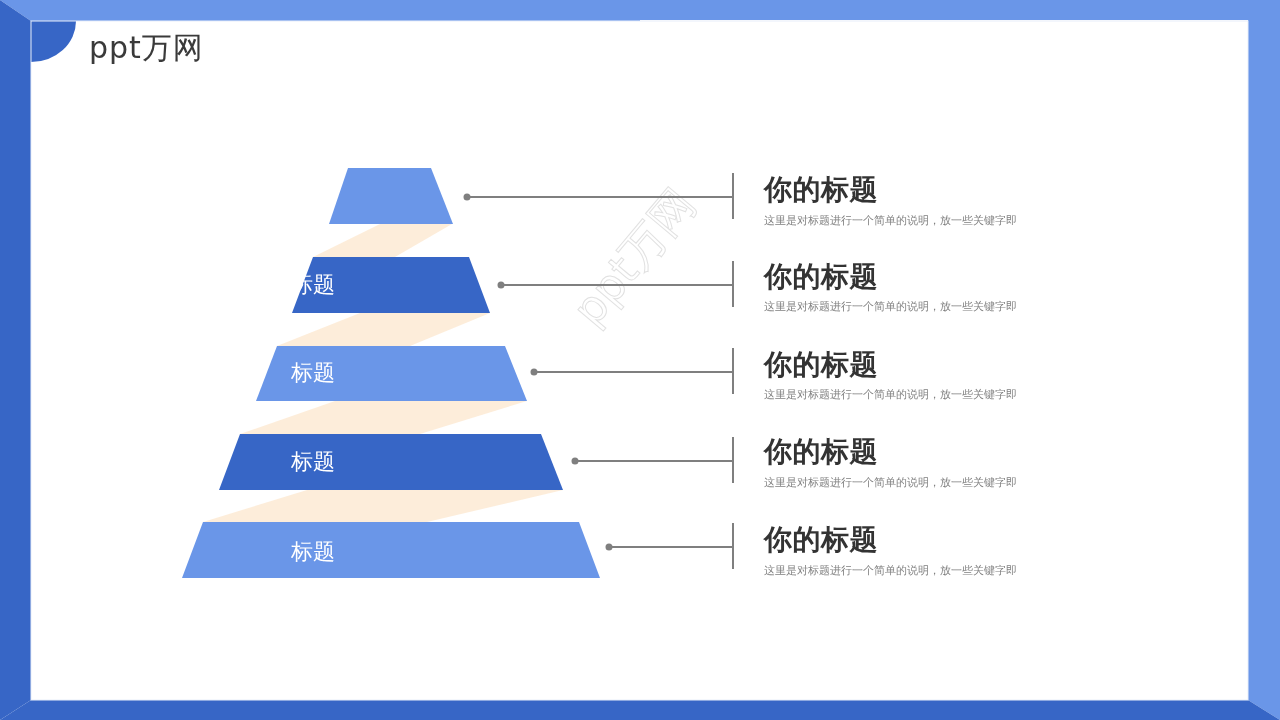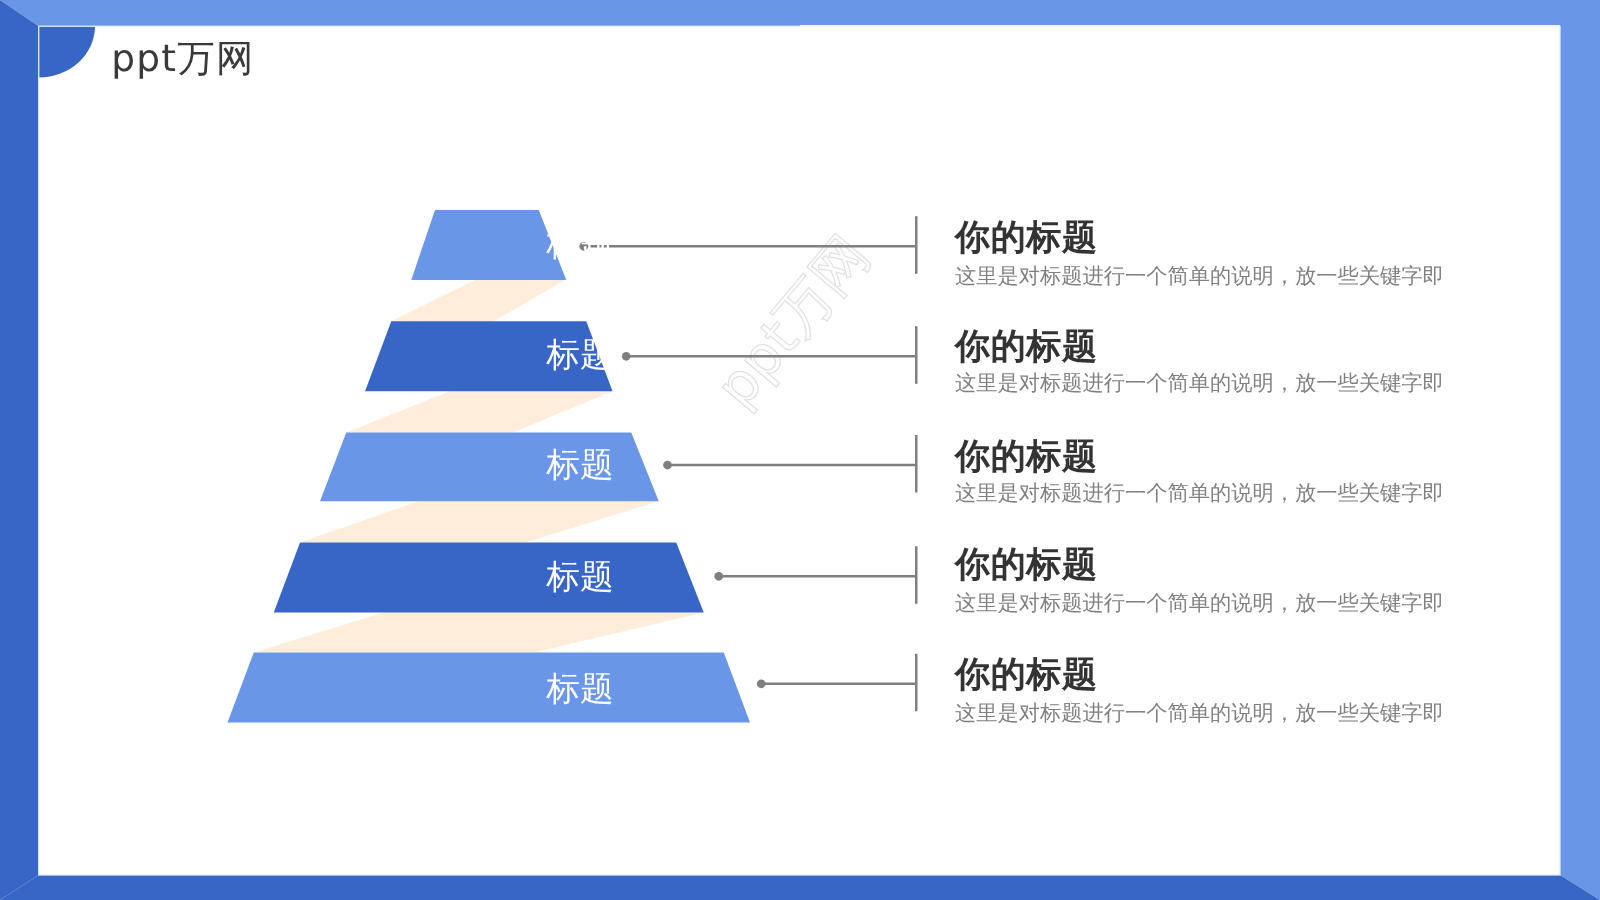--- a/index.html
+++ b/index.html
@@ -8,29 +8,29 @@
     background: #ffffff;
     font-family: "DejaVu Sans", "Liberation Sans", sans-serif;
   }
   .frame-svg { position: absolute; left: 0; top: 0; }
   .slide-title {
     position: absolute; left: 89px; top: 28px;
     font-size: 30px; color: #3a3a3a; letter-spacing: 1px; line-height: 40px;
     white-space: nowrap;
   }
   .tier-label {
-    position: absolute; color: #ffffff; font-size: 27px; line-height: 28px;
-    width: 200px; text-align: right; white-space: nowrap;
+    position: absolute; color: #ffffff; font-size: 22px; line-height: 28px;
+    width: 200px; text-align: left; white-space: nowrap;
   }
   .item-title {
     position: absolute; font-size: 28px; font-weight: bold; color: #333333;
     line-height: 30px; white-space: nowrap; letter-spacing: 0.5px;
   }
   .item-desc {
-    position: absolute; font-size: 17px; color: #808080;
+    position: absolute; font-size: 11px; color: #808080;
     line-height: 14px; white-space: nowrap;
   }
   .watermark {
     position: absolute; left: 560px; top: 300px;
     font-size: 44px; color: transparent;
     -webkit-text-stroke: 1px rgba(200,200,200,0.55);
     transform: rotate(-50deg); transform-origin: left top;
     white-space: nowrap; pointer-events: none;
   }
 </style>

